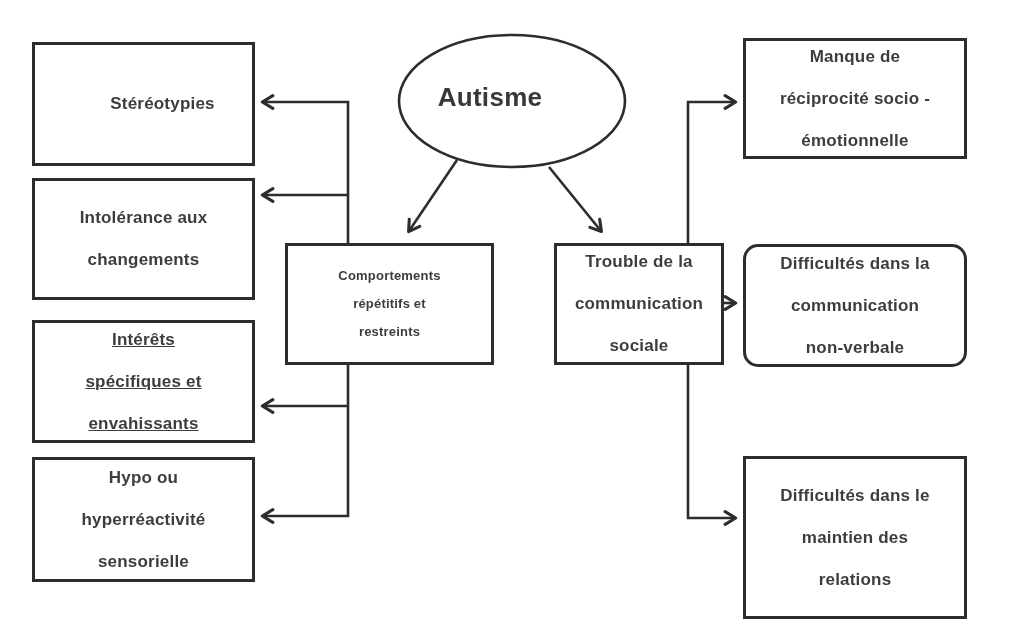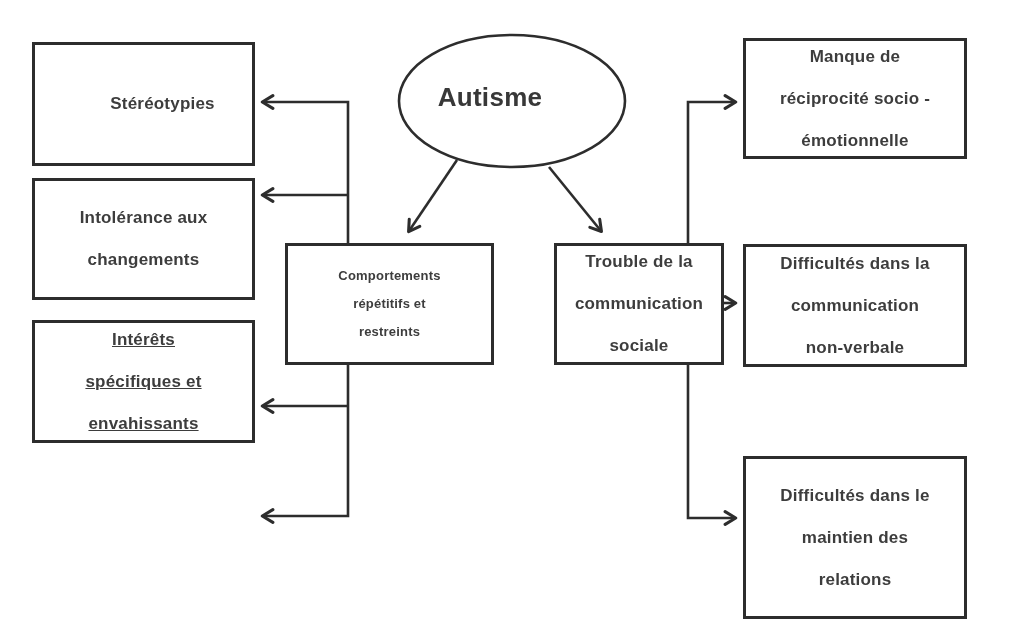--- a/index.html
+++ b/index.html
@@ -54,21 +54,21 @@
     letter-spacing: 0.3px;
   }
   
   .n-stereotypies   { left: 32px;  top: 42px;  width: 223px; height: 124px; padding-left: 38px; }
   .n-intolerance    { left: 32px;  top: 178px; width: 223px; height: 122px; }
   .n-interets       { left: 32px;  top: 320px; width: 223px; height: 123px; text-decoration: underline; }
   .n-hypo           { left: 32px;  top: 457px; width: 223px; height: 125px; }
   .n-comportements  { left: 285px; top: 243px; width: 209px; height: 122px; }
   .n-trouble        { left: 507px; top: 243px; width: 170px; height: 122px; margin-left: 47px; }
   .n-manque         { left: 743px; top: 38px;  width: 224px; height: 121px; }
-  .n-diffcomm       { left: 743px; top: 244px; width: 224px; height: 123px; }
+  .n-diffcomm       { left: 743px; top: 244px; width: 224px; height: 123px; border-radius: 15px; }
   .n-diffrel        { left: 743px; top: 456px; width: 224px; height: 163px; }
 </style>
 </head>
 <body>
 
 <div class="stage">
 
   <svg class="connector-layer" viewBox="0 0 1024 638" xmlns="http://www.w3.org/2000/svg">
     <defs>
       <marker id="arrowhead" viewBox="0 0 12 12" refX="9.5" refY="6" markerWidth="6.5" markerHeight="6.5" orient="auto-start-reverse" markerUnits="strokeWidth">
@@ -97,20 +97,23 @@
   </svg>
 
   <div class="ellipse-label">Autisme</div>
 
   <div class="node n-stereotypies">Stéréotypies</div>
   <div class="node n-intolerance">Intolérance aux
 changements</div>
   <div class="node n-interets">Intérêts
 spécifiques et
 envahissants</div>
+  <div class="node n-hypo">Hypo ou
+hyperréactivité
+sensorielle</div>
 
   <div class="node small n-comportements">Comportements
 répétitifs et
 restreints</div>
   <div class="node n-trouble">Trouble de la
 communication
 sociale</div>
 
   <div class="node n-manque">Manque de
 réciprocité socio -

